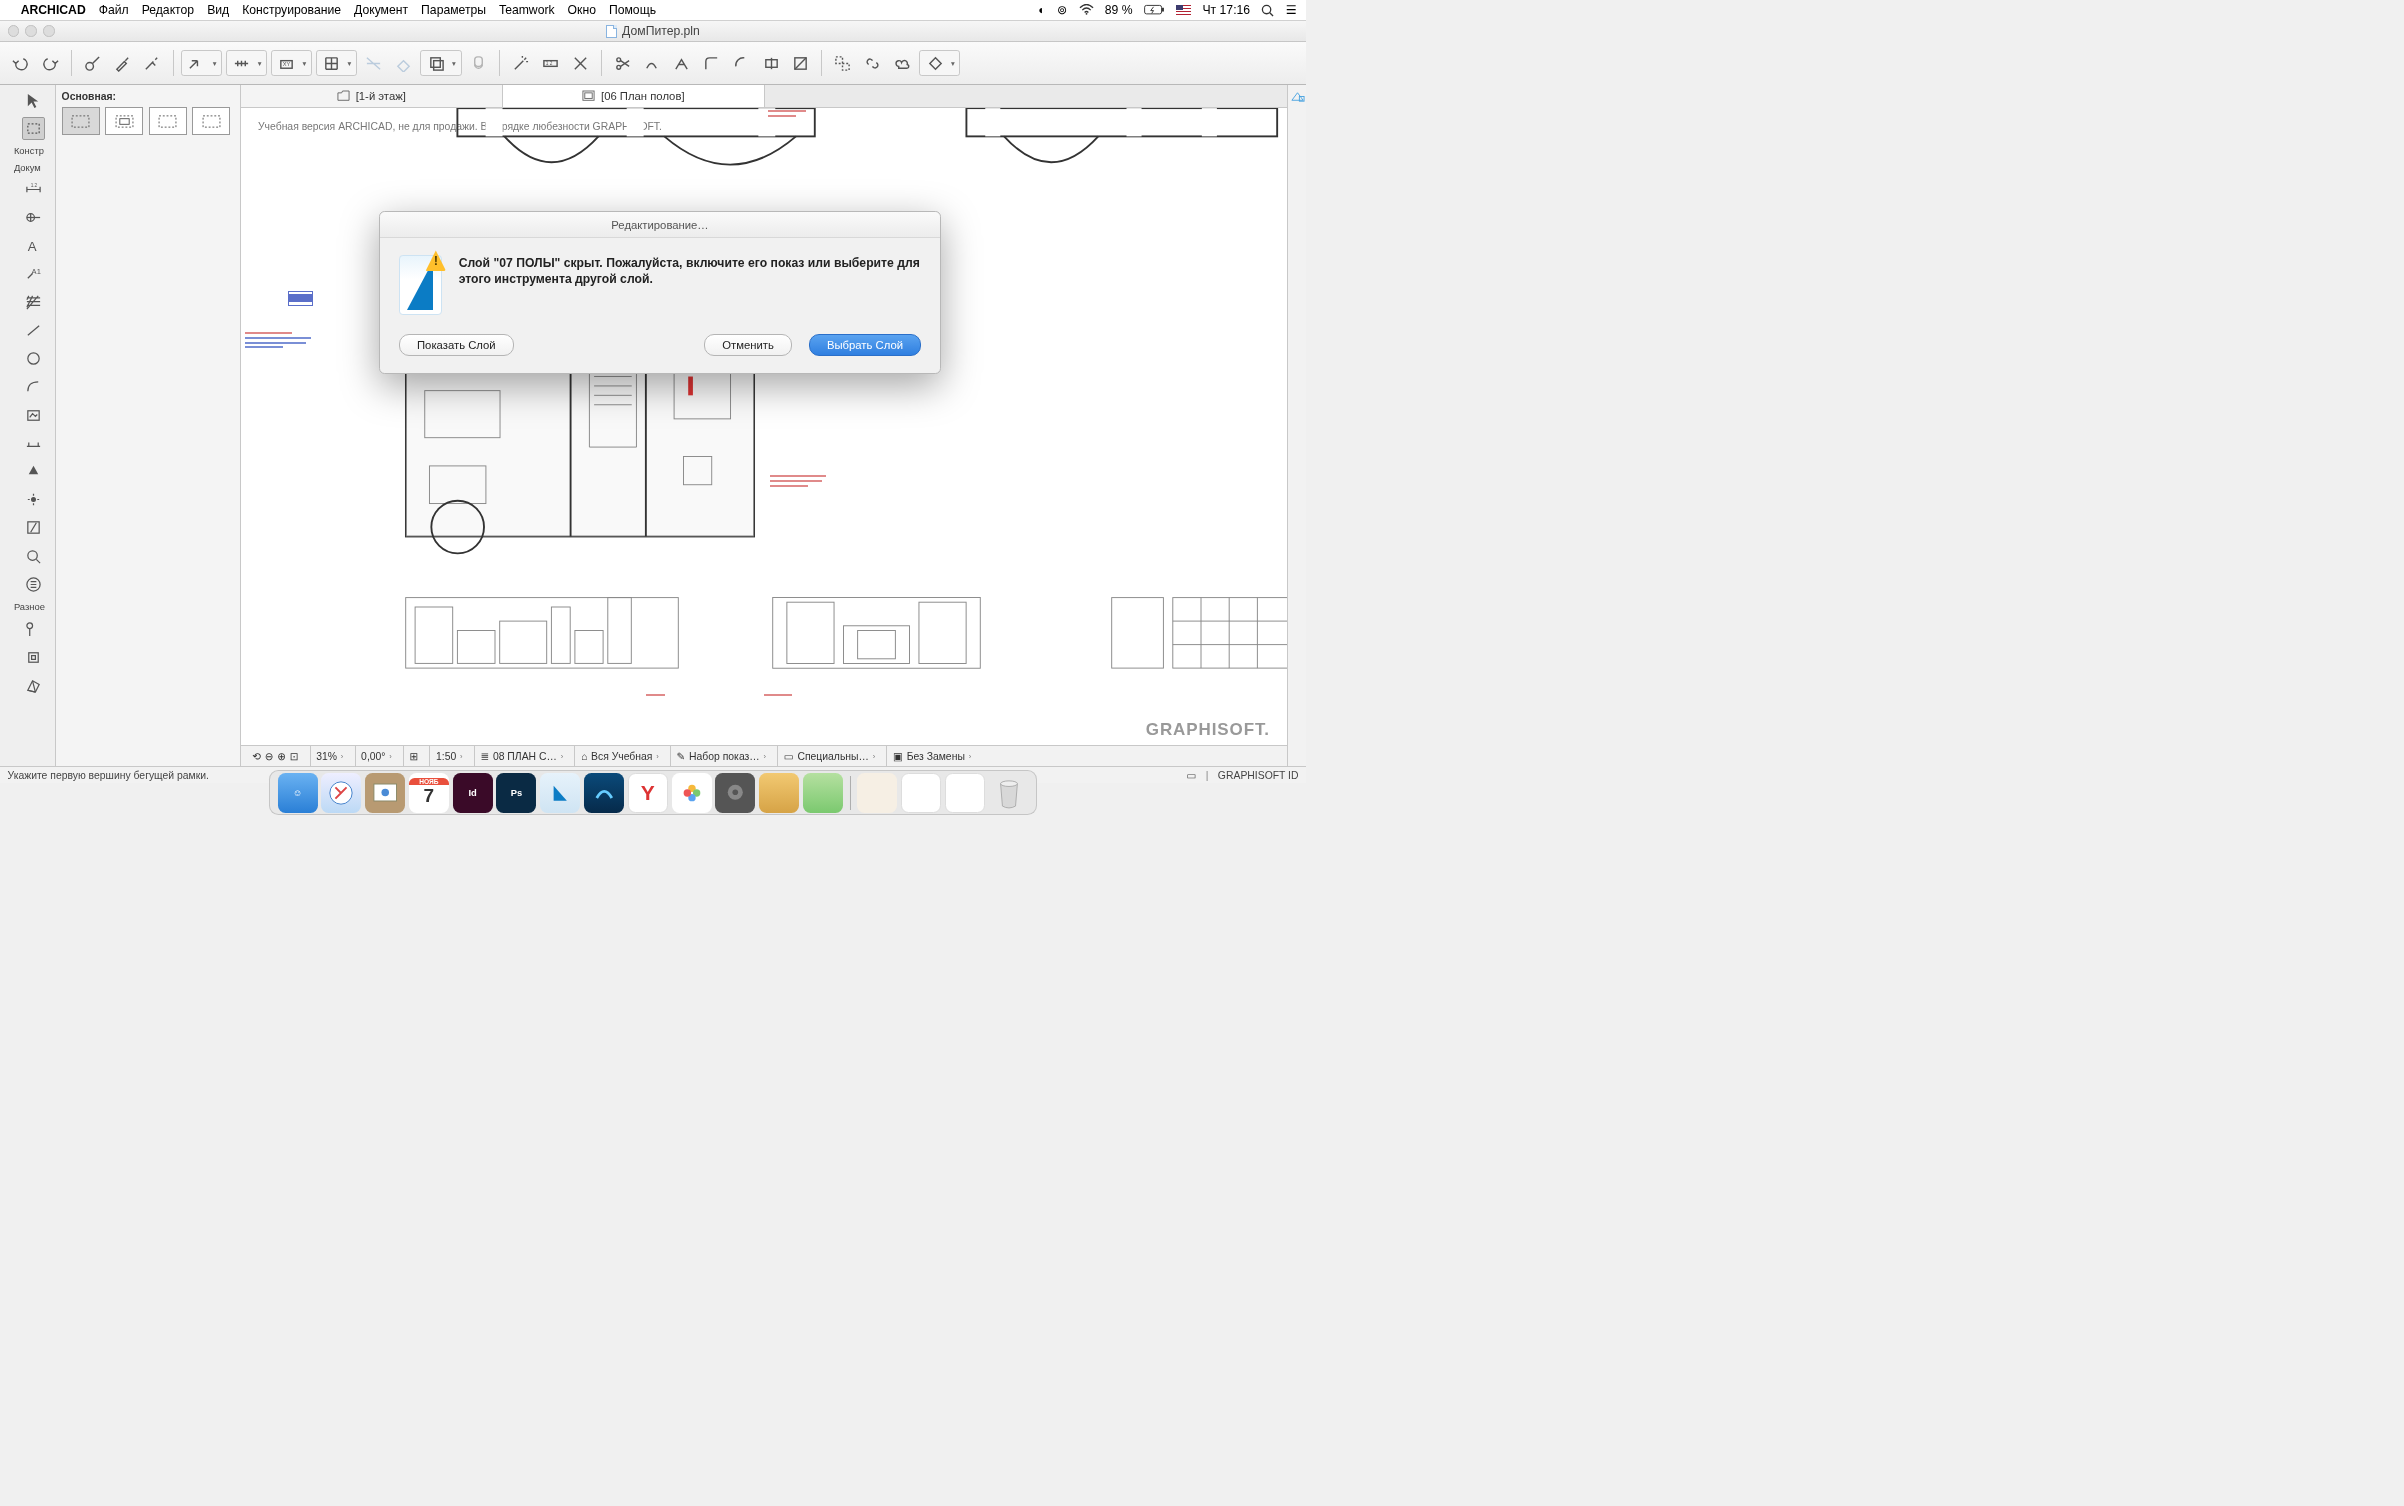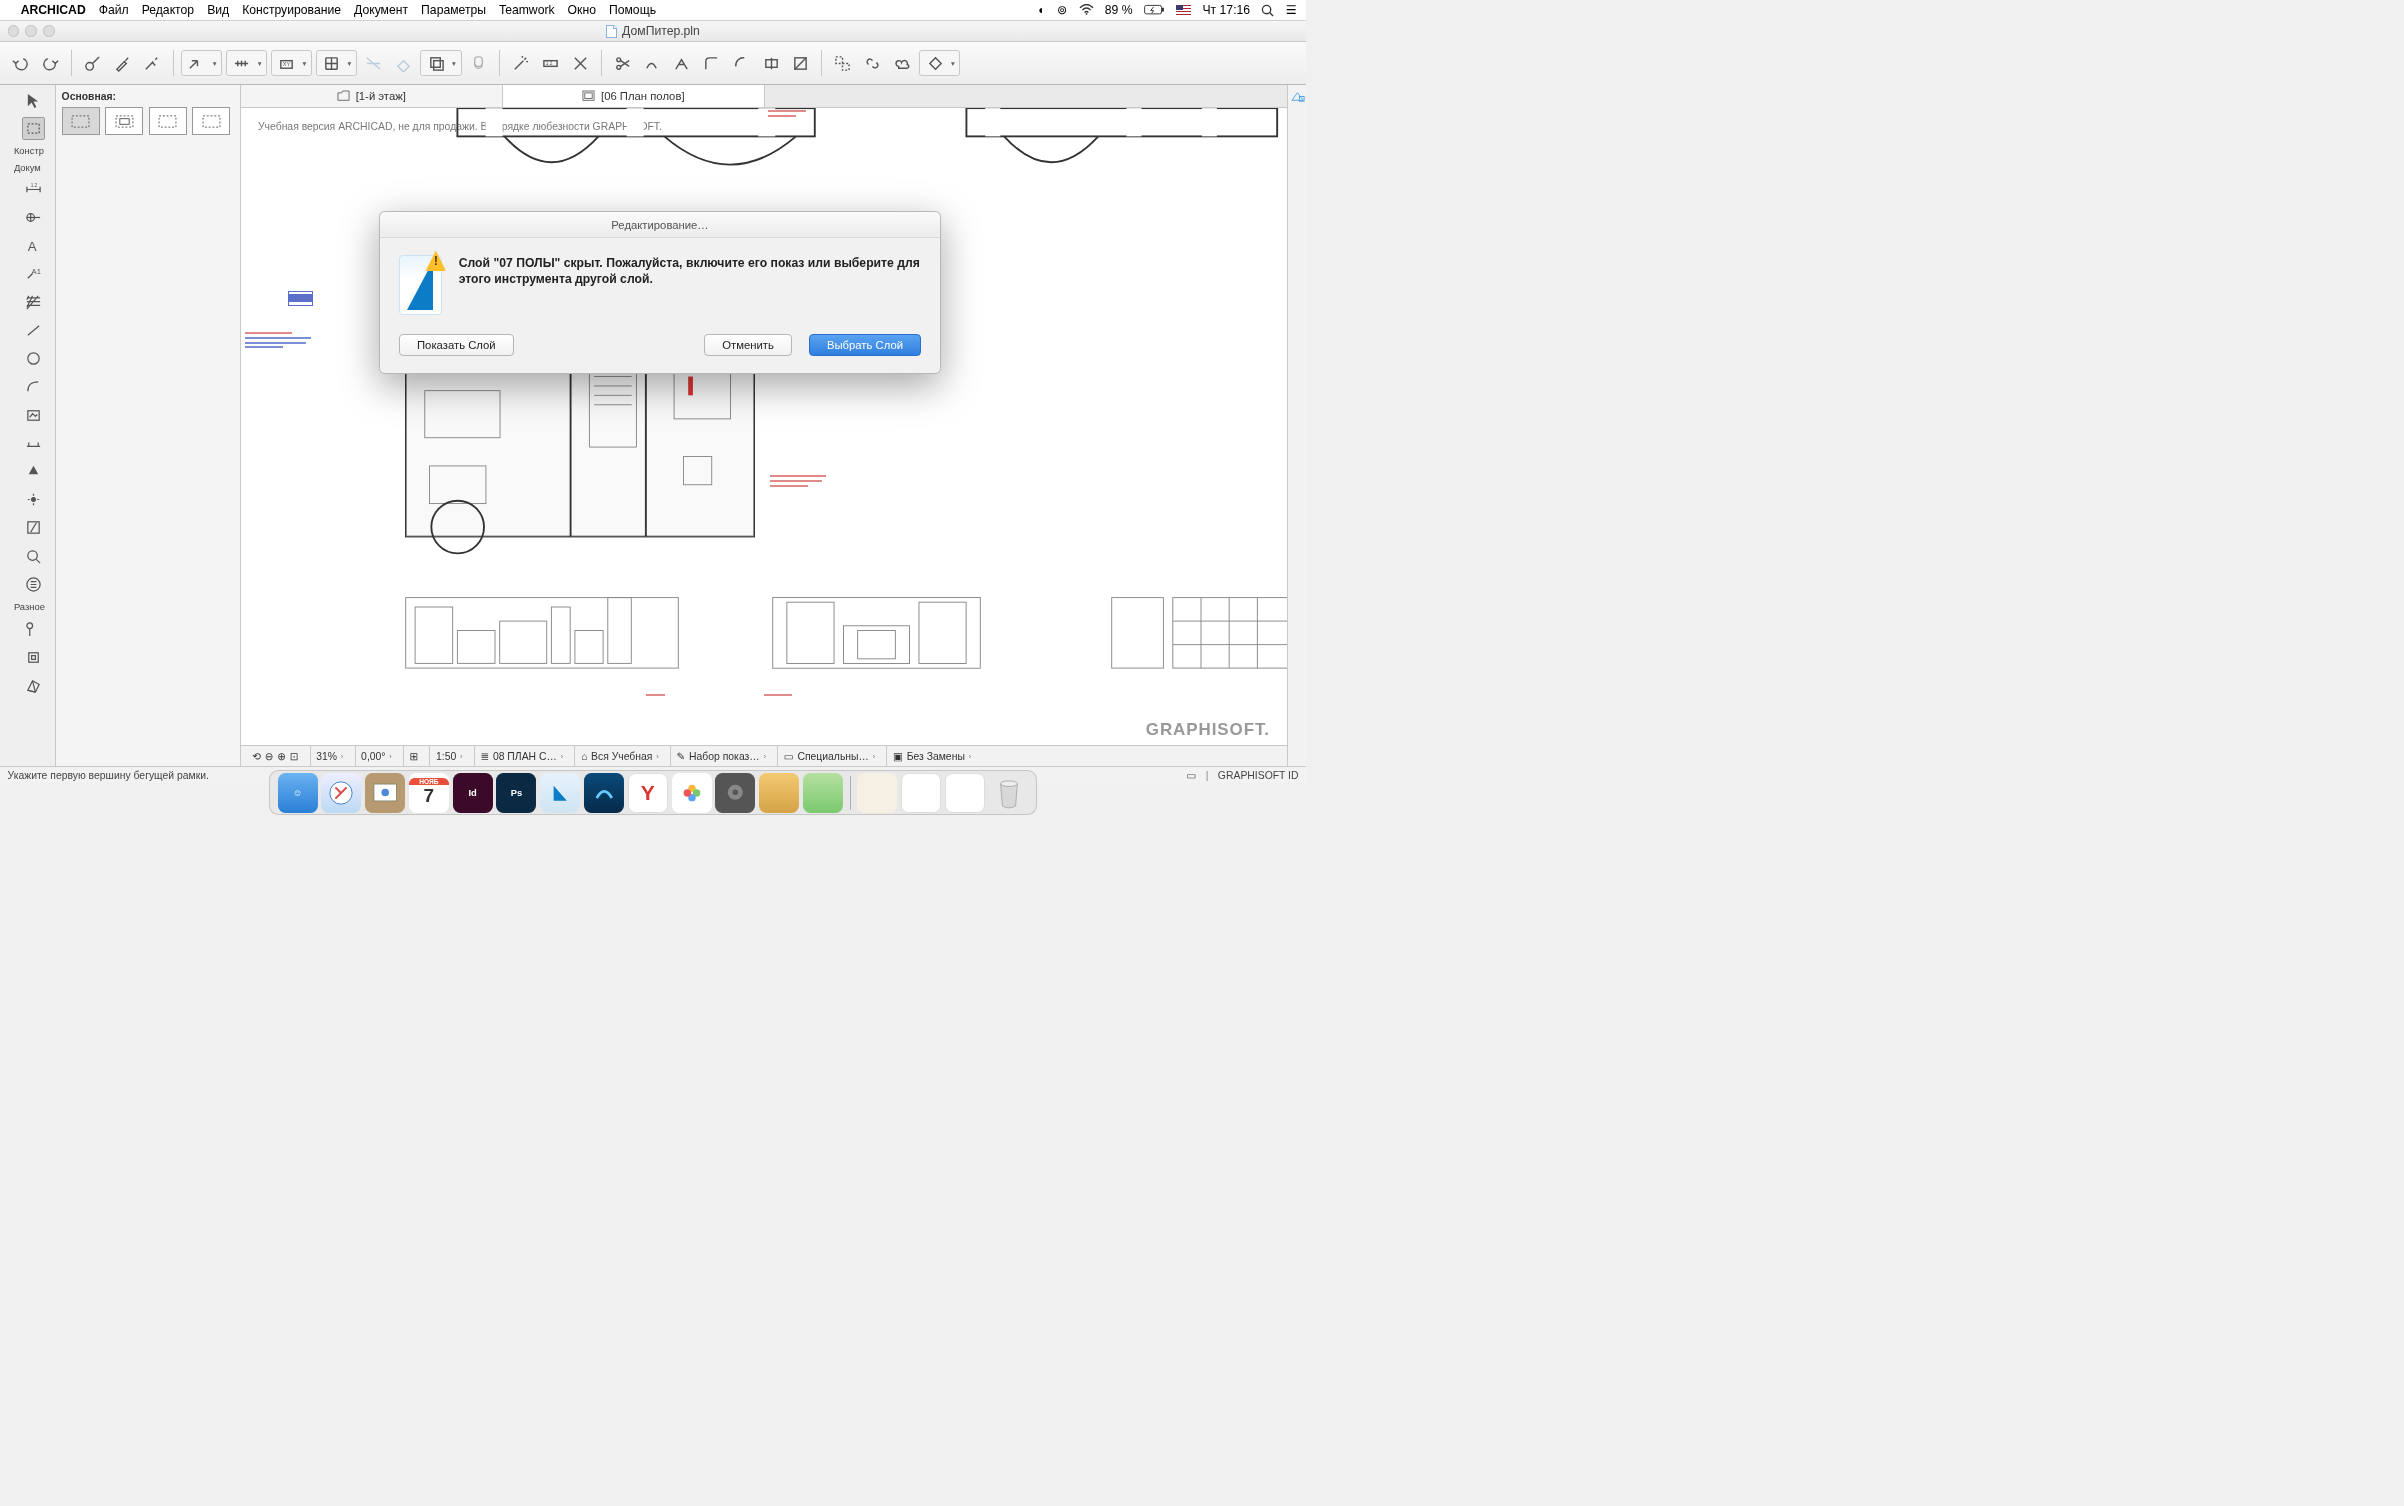--- a/index.html
+++ b/index.html
@@ -78,21 +78,21 @@
 
 
 .dialog{position:absolute;left:379px;top:211px;width:562px;background:#f1f1f1;border:0.9px solid #b8b8b8;border-radius:5.6px;box-shadow:0 11.3px 38px rgba(0,0,0,.35);}
 .dlghdr{height:26px;display:flex;align-items:center;justify-content:center;font-size:11.3px;color:#555;border-bottom:0.9px solid #d8d8d8;background:linear-gradient(#fafafa,#ececec);border-radius:5.6px 5.6px 0 0;}
 .dlgbody{display:flex;padding:17px 19px 11.3px 19px;gap:17px;}
 .dlgicon{width:60px;height:60px;position:relative;background:linear-gradient(180deg,#e8f4fc 0%,#fff 40%);border:0.9px solid #cde3f3;border-radius:3.8px;display:flex;align-items:flex-end;justify-content:center;}
 .dlgicon .tri{width:0;height:0;border-left:26px solid transparent;border-right:0 solid transparent;border-bottom:49px solid #0b7cc5;margin-bottom:3.8px;}
 .dlgicon .warn{position:absolute;right:-5.6px;top:-5.6px;width:21px;height:21px;background:#ffbf2b;border-radius:2.8px;transform:rotate(0deg);clip-path:polygon(50% 0,100% 100%,0 100%);display:flex;align-items:center;justify-content:center;font-size:13px;font-weight:bold;color:#5a4200;}
 .dlgmsg{font-size:12.2px;font-weight:bold;color:#222;line-height:1.35;}
 .dlgbtns{display:flex;justify-content:flex-end;gap:17px;padding:7.5px 19px 17px 19px;}
-.dbtn{height:22.6px;padding:0 17px;border:0.9px solid #b5b5b5;border-radius:4px;background:linear-gradient(#fff,#f1f1f1);font-size:11.3px;color:#222;display:flex;align-items:center;}
+.dbtn{height:22.6px;padding:0 17px;border:0.9px solid #b5b5b5;border-radius:10px;background:linear-gradient(#fff,#f1f1f1);font-size:11.3px;color:#222;display:flex;align-items:center;}
 .dbtn.primary{background:linear-gradient(#5aa3f0,#2f7fe0);border-color:#2a6fc9;color:#fff;}
 
 
 .fp{position:absolute;}
 .fpline{stroke:#333;stroke-width:2;fill:none;}
 .fpthin{stroke:#888;stroke-width:1;fill:none;}
 </style>
 </head>
 <body>
 

